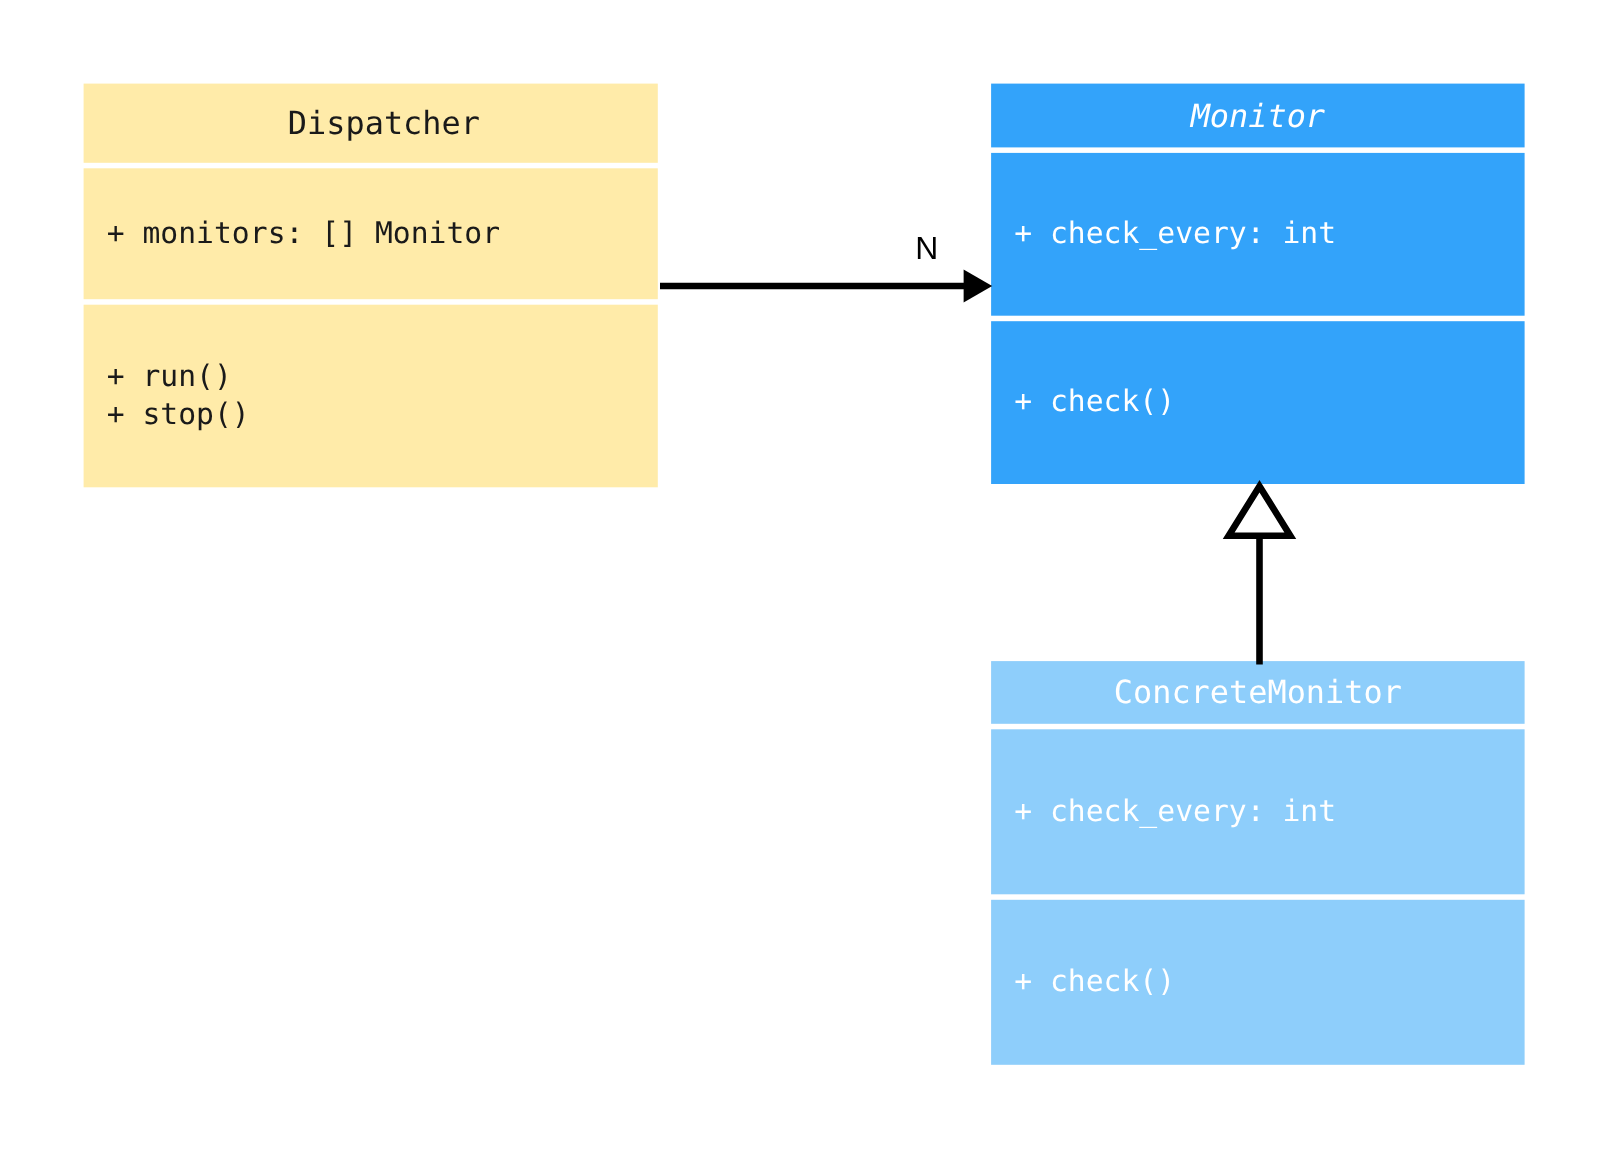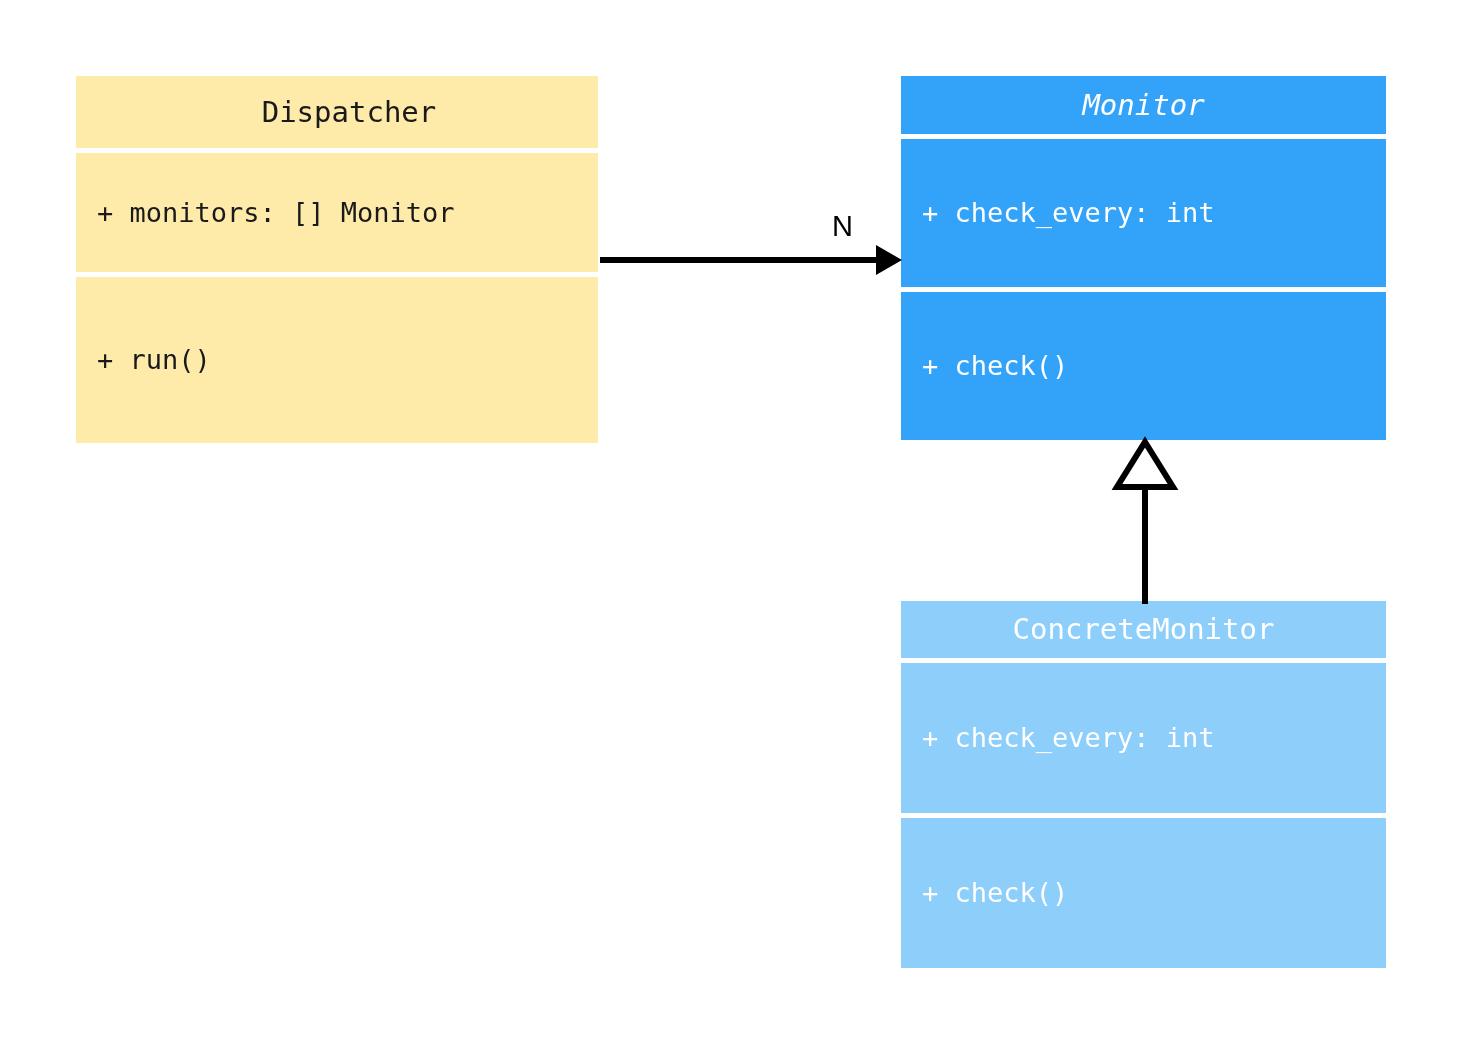--- a/index.html
+++ b/index.html
@@ -114,20 +114,21 @@
 
 <div id="canvas">
 
   <div class="uml-class theme-dispatcher" id="class-dispatcher">
     <div class="compartment c-title class-title">Dispatcher</div>
     <div class="compartment c-attrs members">
       <div class="member-line">+ monitors: [] Monitor</div>
     </div>
     <div class="compartment c-ops members">
       <div class="member-line">+ run()</div>
+      <div class="member-line">+ stop()</div>
     </div>
   </div>
 
   <div class="uml-class theme-monitor" id="class-monitor">
     <div class="compartment c-title class-title abstract">Monitor</div>
     <div class="compartment c-attrs members">
       <div class="member-line">+ check_every: int</div>
     </div>
     <div class="compartment c-ops members">
       <div class="member-line">+ check()</div>

